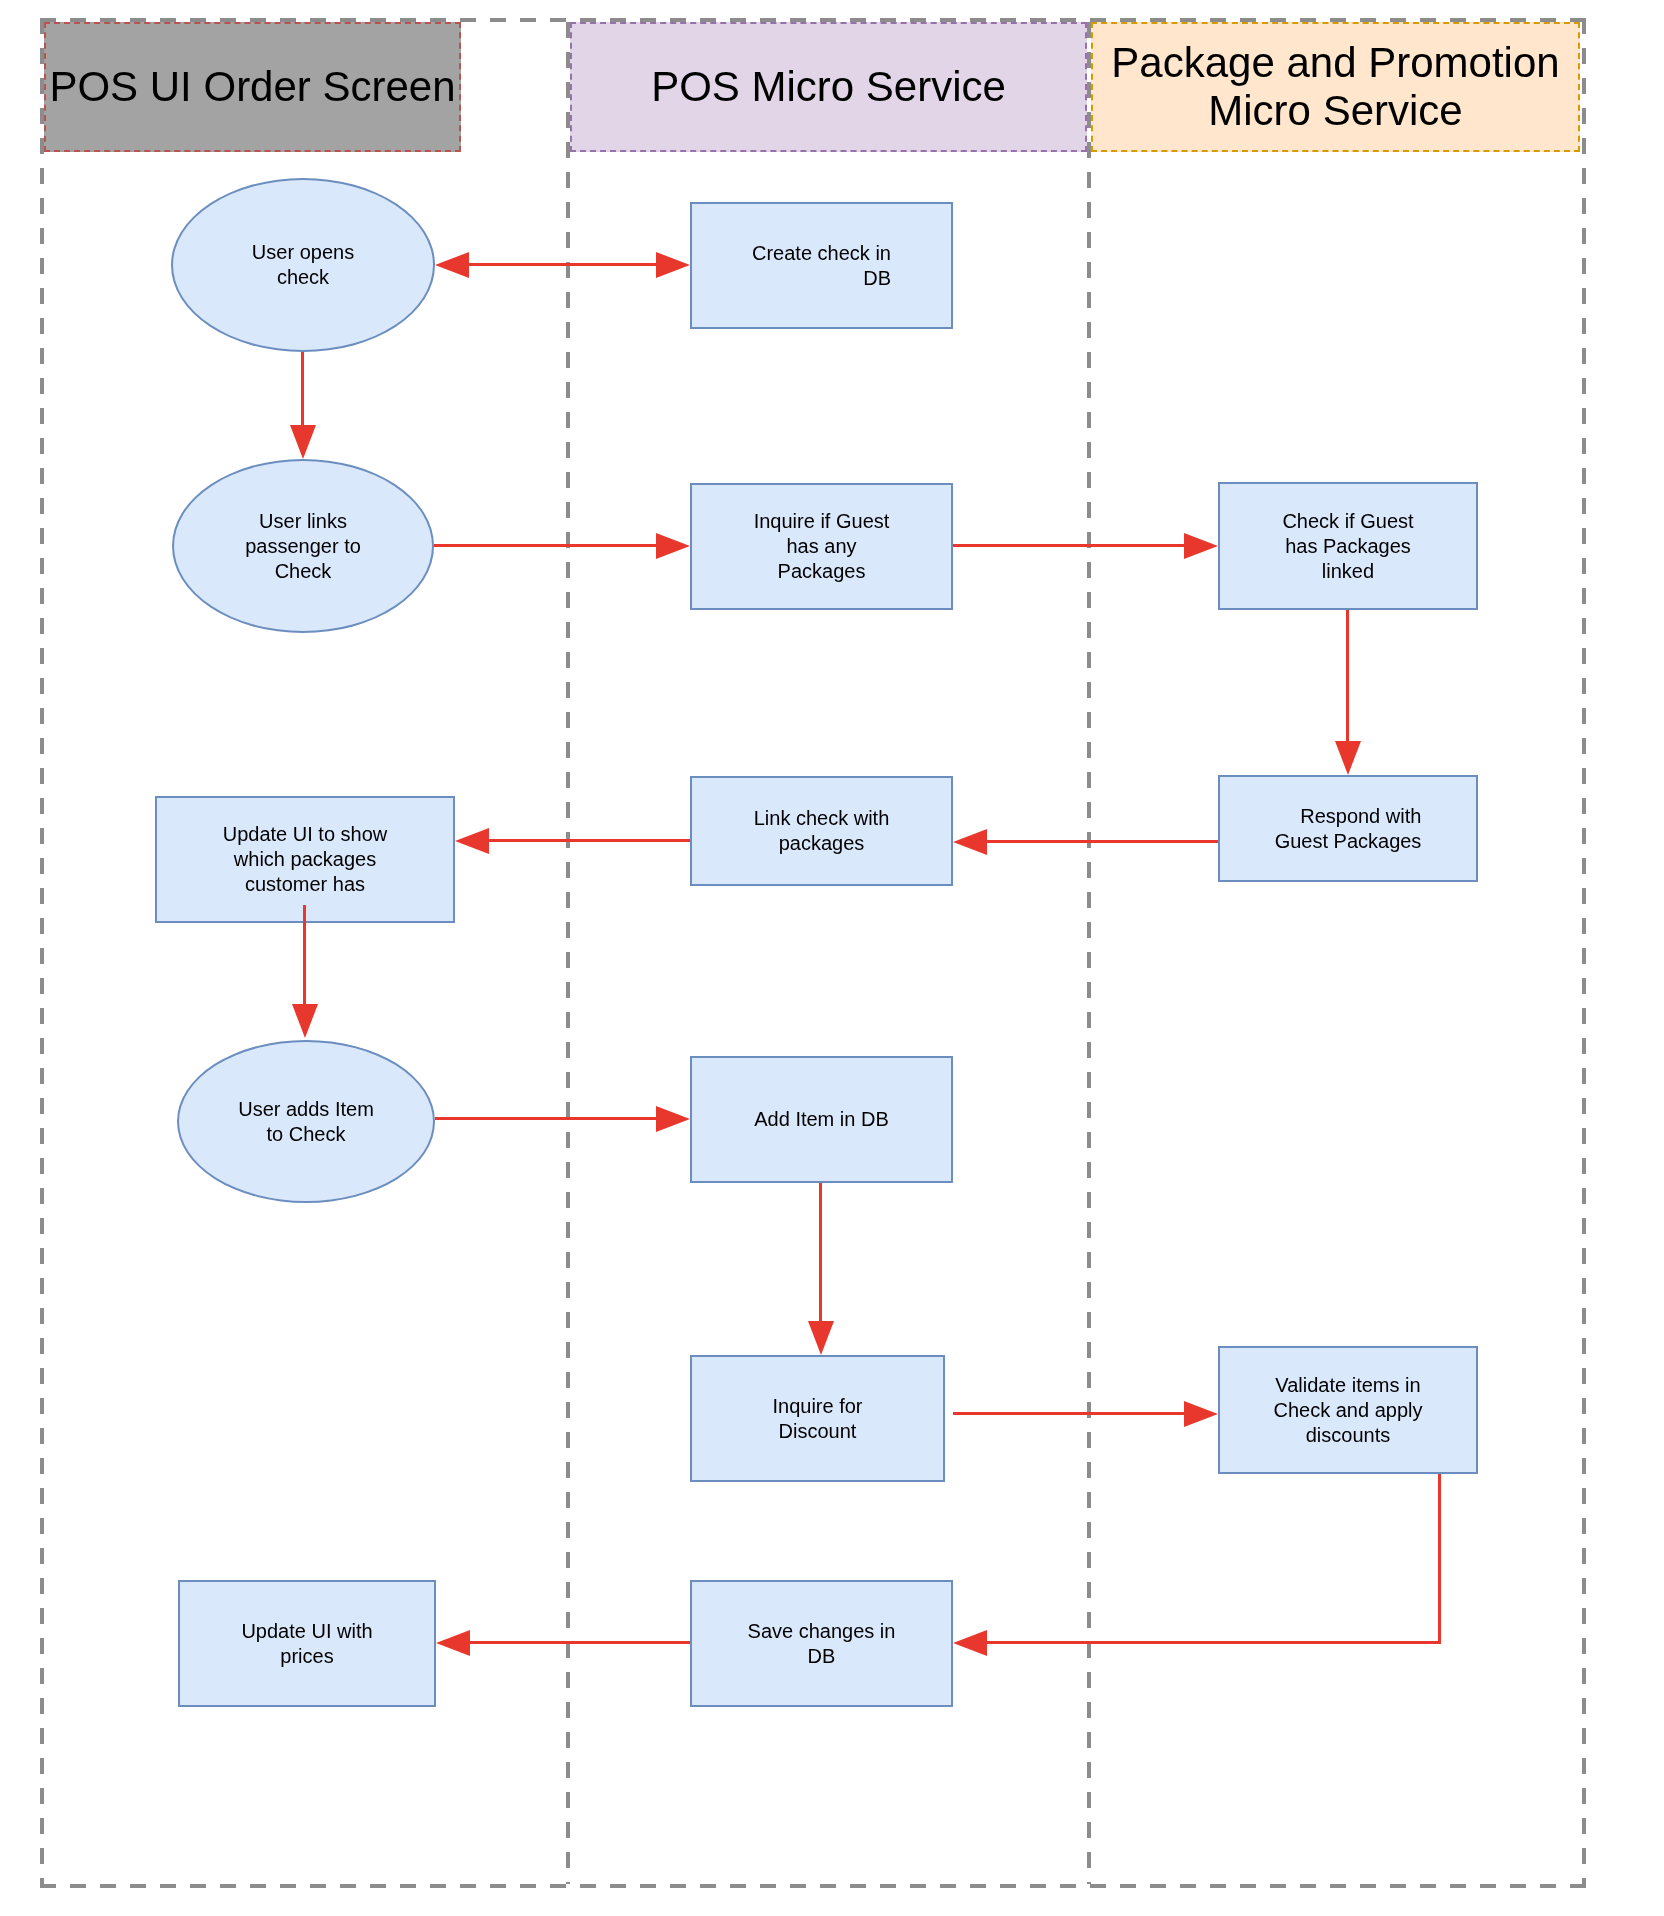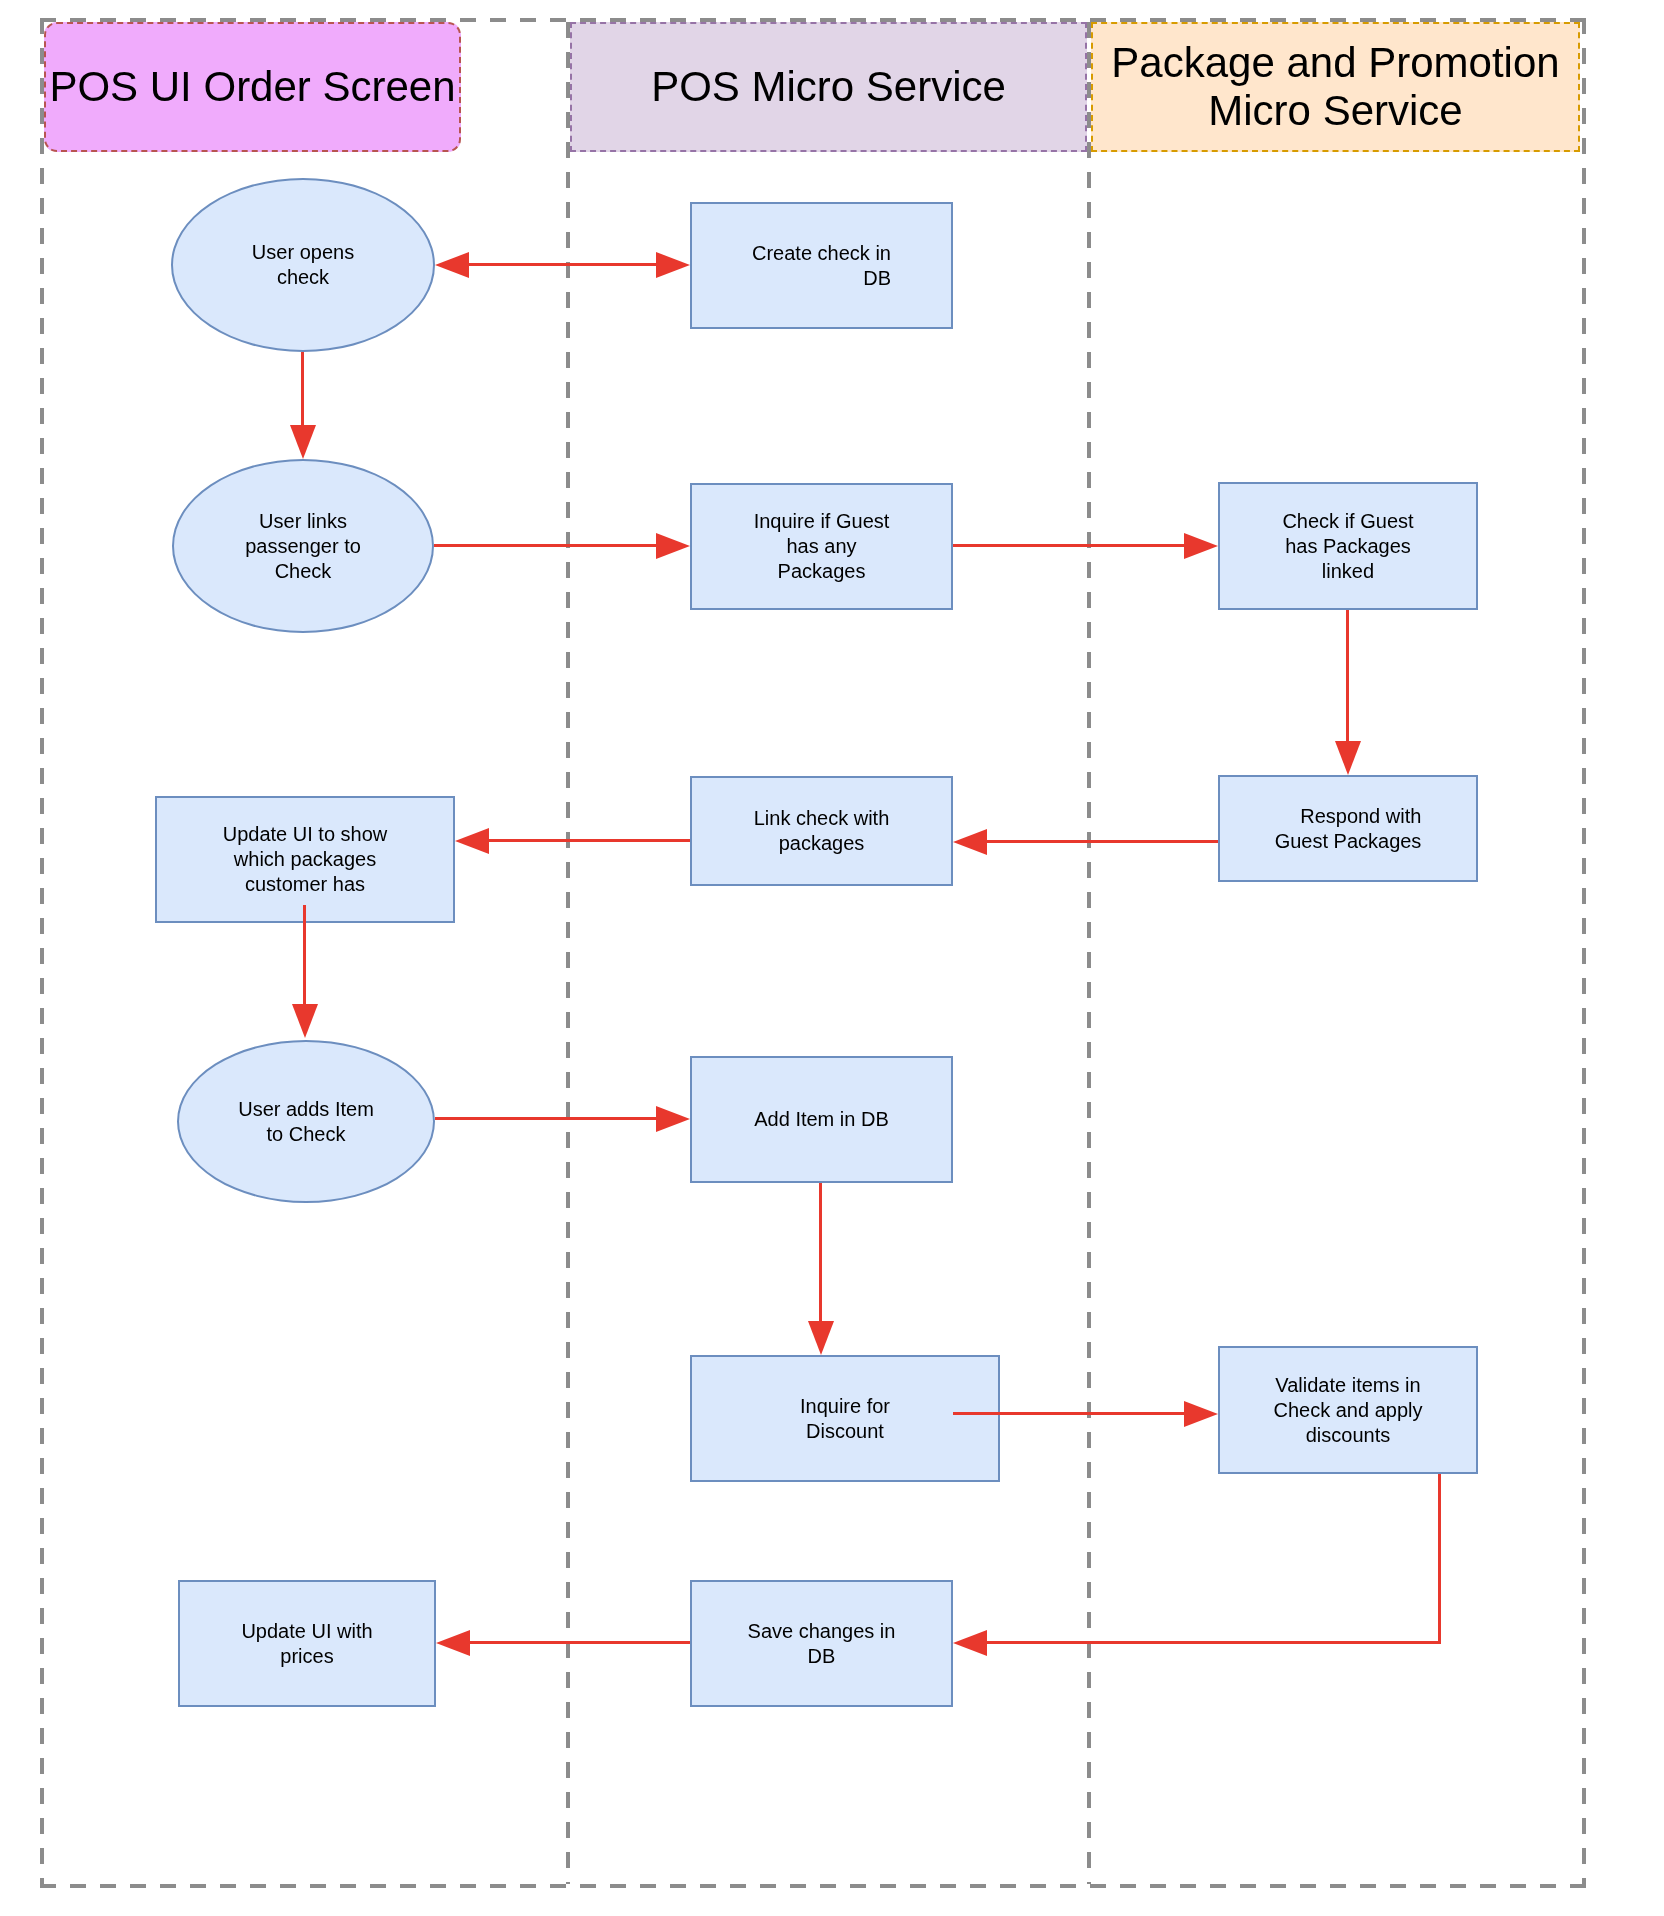--- a/index.html
+++ b/index.html
@@ -49,21 +49,21 @@
 <div class="canvas">
 
   <div class="hdash" style="left:40px;top:18px;width:1546px;"></div>
   <div class="hdash" style="left:40px;top:1884px;width:1546px;"></div>
   <div class="vdash" style="left:40px;top:18px;height:1870px;"></div>
   <div class="vdash" style="left:1582px;top:18px;height:1870px;"></div>
 
   <div class="vdash" style="left:566px;top:22px;height:1862px;"></div>
   <div class="vdash" style="left:1087px;top:22px;height:1862px;"></div>
 
-  <div class="lane-header" style="left:44px;width:417px;background:#f0abfc;border-color:#b85450;border-radius:13px;">
+  <div class="lane-header" style="left:44px;width:417px;background:#a3a3a3;border-color:#b85450;">
     <span>POS UI Order Screen</span>
   </div>
   <div class="lane-header" style="left:570px;width:517px;background:#e1d5e7;border-color:#9673a6;">
     <span>POS Micro Service</span>
   </div>
   <div class="lane-header" style="left:1091px;width:489px;background:#ffe6cc;border-color:#d79b00;">
     <span>Package and Promotion
 Micro Service</span>
   </div>
 
@@ -99,21 +99,21 @@
 has any
 Packages</span>
   </div>
   <div class="node" style="left:690px;top:776px;width:263px;height:110px;">
     <span>Link check with
 packages</span>
   </div>
   <div class="node" style="left:690px;top:1056px;width:263px;height:127px;">
     <span>Add Item in DB</span>
   </div>
-  <div class="node" style="left:690px;top:1355px;width:310px;height:127px;text-align:center;">
+  <div class="node" style="left:690px;top:1355px;width:255px;height:127px;text-align:center;">
     <span>Inquire for
 Discount</span>
   </div>
   <div class="node" style="left:690px;top:1580px;width:263px;height:127px;">
     <span>Save changes in
 DB</span>
   </div>
 
   <div class="node" style="left:1218px;top:482px;width:260px;height:128px;">
     <span>Check if Guest

